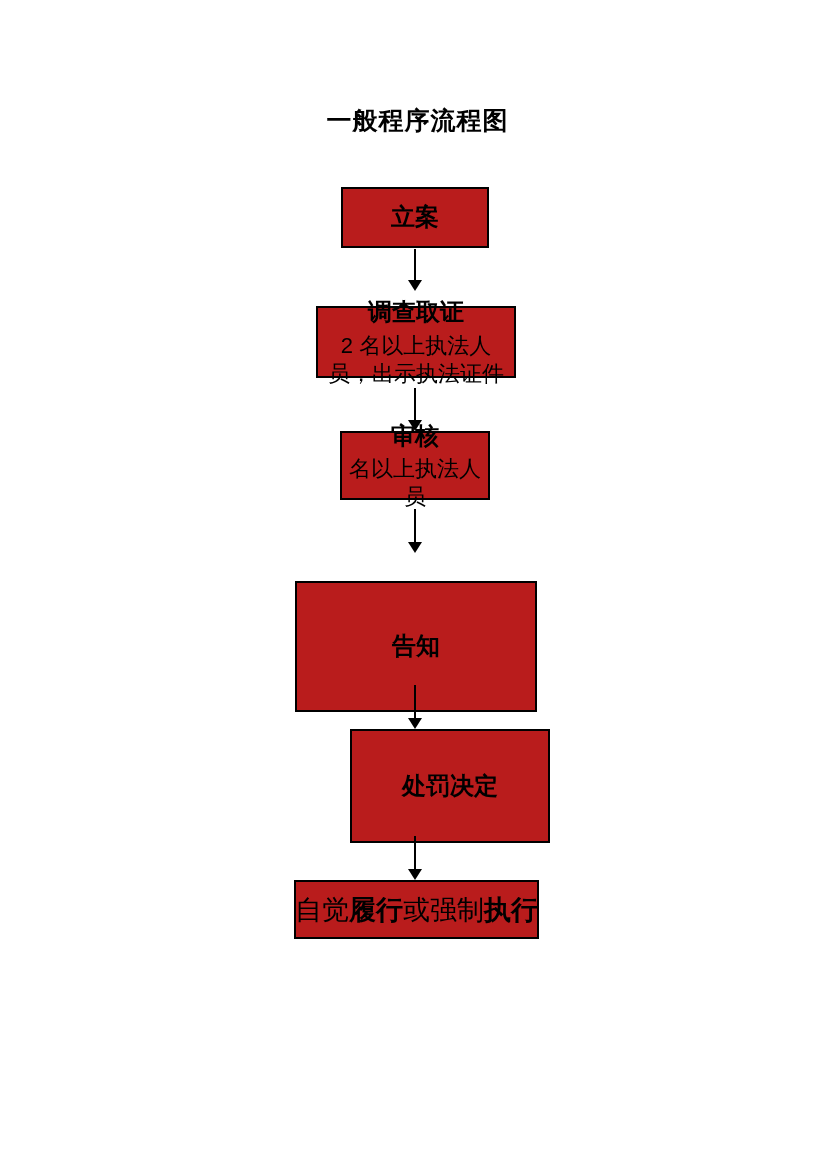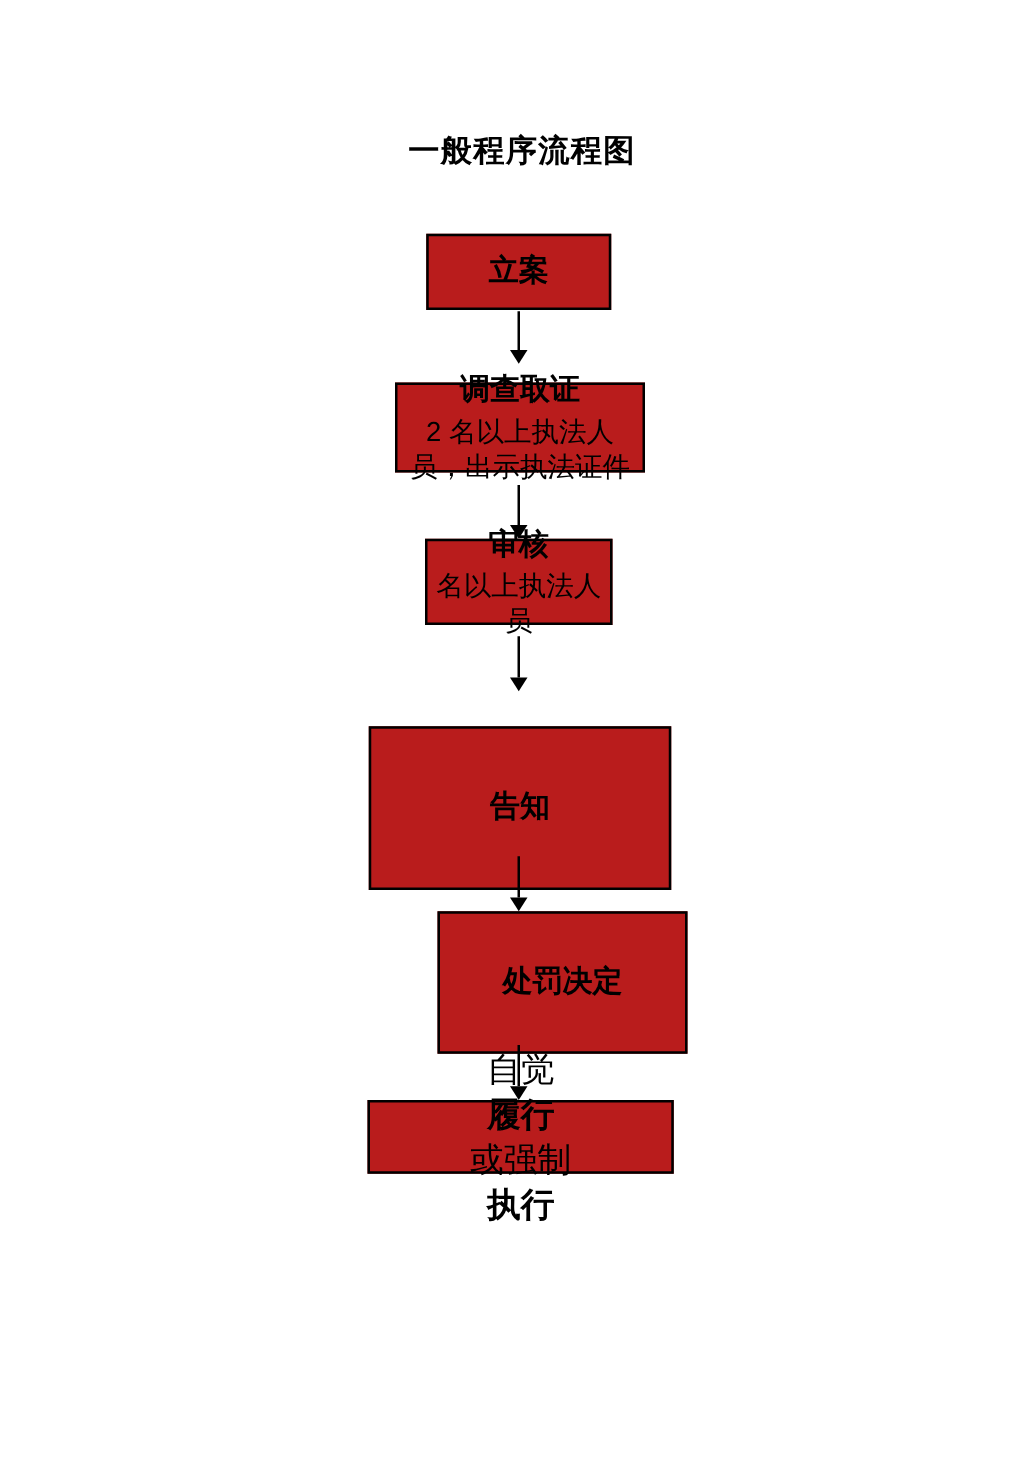--- a/index.html
+++ b/index.html
@@ -49,21 +49,21 @@
     margin-top: 3px;
     padding: 0 2px;
   }
   .box1 { left: 341px; top: 187px; width: 148px; height: 61px; }
   .box2 { left: 316px; top: 306px; width: 200px; height: 72px; }
   .box3 { left: 340px; top: 431px; width: 150px; height: 69px; }
   .box4 { left: 295px; top: 553px; width: 242px; height: 131px; margin-top: 28px; }
   .box5 { left: 315px; top: 729px; width: 200px; height: 114px; margin-left: 35px; }
   .box6 {
     left: 294px; top: 880px; width: 245px; height: 59px;
-    flex-direction: column;
+    flex-direction: row;
     font-size: 27px;
     white-space: nowrap;
   }
   .box6 .b { font-weight: bold; font-family: Liberation Mono, monospace; }
   .arrow {
     position: absolute;
     left: 408px;
     width: 14px;
     display: flex;
     flex-direction: column;

